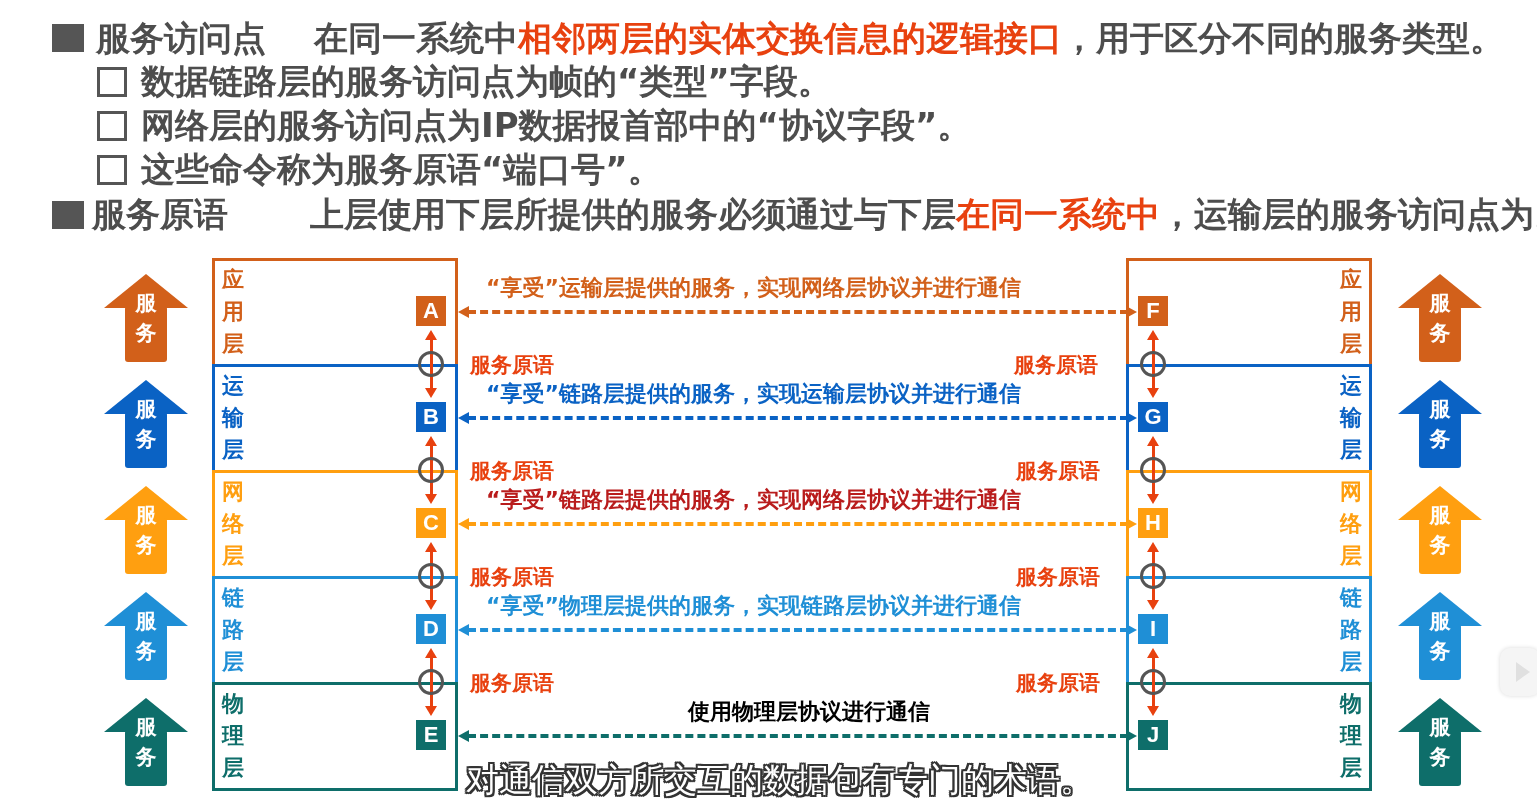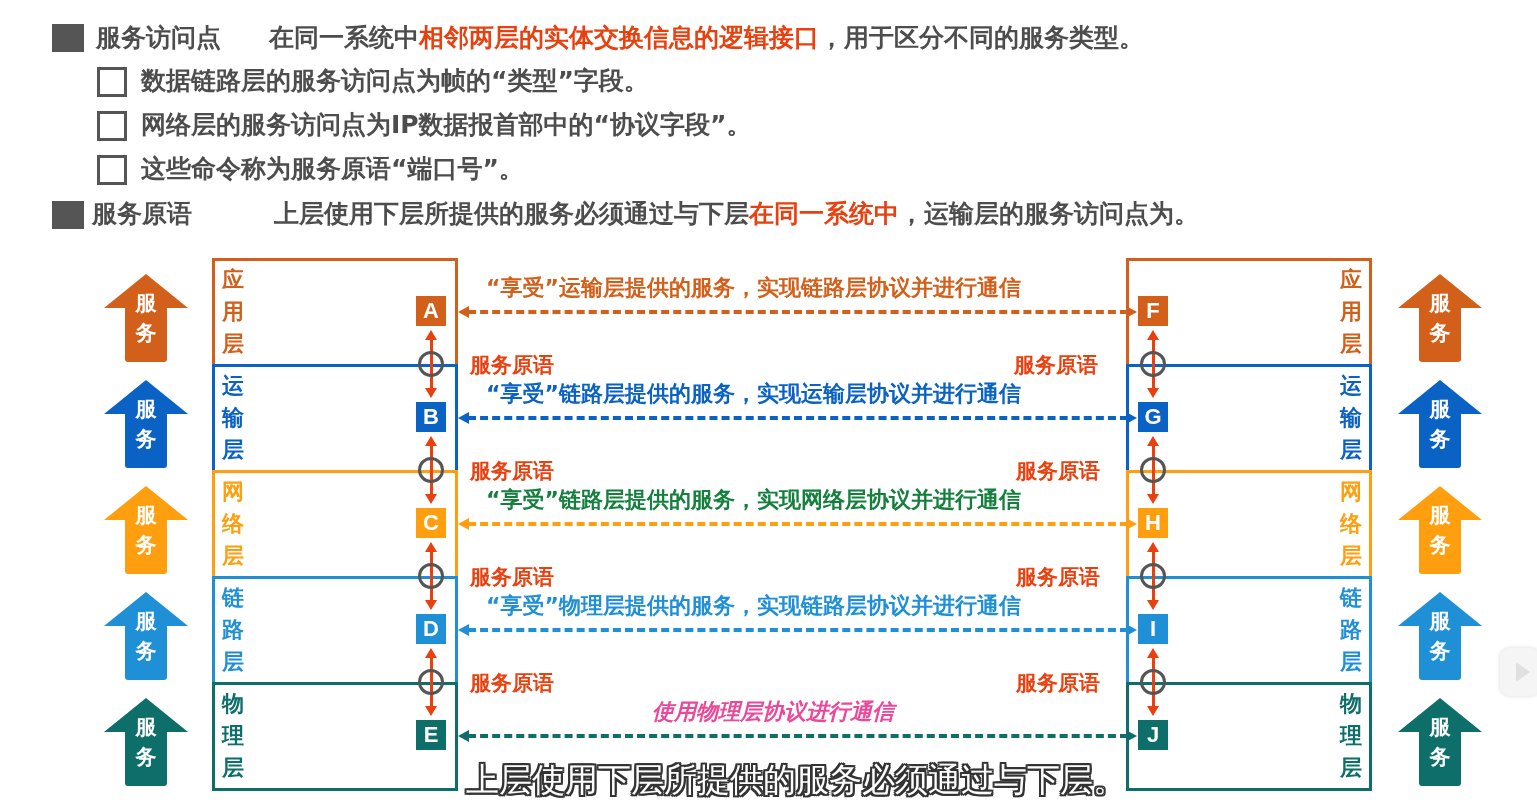--- a/index.html
+++ b/index.html
@@ -1,19 +1,19 @@
 <!DOCTYPE html>
 <html><head>
 <meta charset="utf-8">
 <style>
   * { box-sizing: border-box; margin: 0; padding: 0; }
   html, body { width: 1537px; height: 806px; background: #ffffff; overflow: hidden; }
   body { position: relative; font-family: "DejaVu Sans", "Liberation Sans", sans-serif; font-weight: bold; color: #4a4a4a; }
 
-  .line { position: absolute; font-size: 25px; line-height: 32px; white-space: nowrap; color: #4d4d4d; letter-spacing: 0px; text-align: center; }
+  .line { position: absolute; font-size: 34px; line-height: 32px; white-space: nowrap; color: #4d4d4d; letter-spacing: 0px; text-align: center; }
   .bullet-filled { position: absolute; width: 32px; height: 28px; background: #555; }
   .bullet-hollow { position: absolute; width: 30px; height: 30px; border: 3px solid #555; background: #fff; }
   .red { color: #e8410f; }
 
   .box { position: absolute; border: 3px solid; background: #fff; }
   .box-label { position: absolute; font-size: 22px; line-height: 32px; width: 26px; text-align: center; }
   .sap { position: absolute; width: 30px; height: 30px; color: #fff; font-size: 22px; line-height: 30px; text-align: center; font-family: "Liberation Sans", sans-serif; }
 
   .circle { position: absolute; width: 26px; height: 26px; border: 3px solid #555; border-radius: 50%; background: transparent; }
   .varrow { position: absolute; width: 3px; background: #e8410f; }
@@ -82,21 +82,21 @@
     <div class="box-label" style="left:1338px; top:264px; color:#d2601a;">应</div>
     <div class="box-label" style="left:220px; top:296px; color:#d2601a;">用</div>
     <div class="box-label" style="left:1338px; top:296px; color:#d2601a;">用</div>
     <div class="box-label" style="left:220px; top:328px; color:#d2601a;">层</div>
     <div class="box-label" style="left:1338px; top:328px; color:#d2601a;">层</div>
     <div class="sap" style="left:416px; top:296px; background:#d2601a;">A</div>
     <div class="sap" style="left:1138px; top:296px; background:#d2601a;">F</div>
     <div class="dash" style="left:468px; top:310px; width:660px; border-top-color:#d2601a;"></div>
     <div class="ahead-l" style="left:458px; top:306px; border-right-color:#d2601a;"></div>
     <div class="ahead-r" style="left:1126px; top:306px; border-left-color:#d2601a;"></div>
-    <div class="msg" style="left:486px; top:274px; color:#d2601a;">“享受”运输层提供的服务，实现链路层协议并进行通信</div>
+    <div class="msg" style="left:486px; top:274px; color:#d2601a;">“享受”运输层提供的服务，实现网络层协议并进行通信</div>
     <div class="uparrow" style="left:104px; top:380px;">
       <div class="head" style="border-bottom-color: rgb(10, 98, 196);"></div>
       <div class="shaft" style="background: rgb(10, 98, 196);"></div>
       <div class="txt">
         <div>服</div>
         <div>务</div>
       </div>
     </div>
     <div class="uparrow" style="left:1398px; top:380px;">
       <div class="head" style="border-bottom-color: rgb(10, 98, 196);"></div>
@@ -148,21 +148,21 @@
     <div class="box-label" style="left:1338px; top:476px; color:#ff9f10;">网</div>
     <div class="box-label" style="left:220px; top:508px; color:#ff9f10;">络</div>
     <div class="box-label" style="left:1338px; top:508px; color:#ff9f10;">络</div>
     <div class="box-label" style="left:220px; top:540px; color:#ff9f10;">层</div>
     <div class="box-label" style="left:1338px; top:540px; color:#ff9f10;">层</div>
     <div class="sap" style="left:416px; top:508px; background:#ff9f10;">C</div>
     <div class="sap" style="left:1138px; top:508px; background:#ff9f10;">H</div>
     <div class="dash" style="left:468px; top:522px; width:660px; border-top-color:#ff9f10;"></div>
     <div class="ahead-l" style="left:458px; top:518px; border-right-color:#ff9f10;"></div>
     <div class="ahead-r" style="left:1126px; top:518px; border-left-color:#ff9f10;"></div>
-    <div class="msg" style="left:486px; top:486px; color:#15803d;">“享受”链路层提供的服务，实现网络层协议并进行通信</div>
+    <div class="msg" style="left:486px; top:486px; color:#b91c1c;">“享受”链路层提供的服务，实现网络层协议并进行通信</div>
     <div class="varrow" style="left:430px; top:444px; height:52px;"></div>
     <div class="circle" style="left:418px; top:457px;"></div>
     <div class="varrow" style="left:1152px; top:444px; height:52px;"></div>
     <div class="circle" style="left:1140px; top:457px;"></div>
     <div class="prim" style="left:470px; top:458px;">服务原语</div>
     <div class="prim" style="left:1016px; top:458px;">服务原语</div>
     <div class="uparrow" style="left:104px; top:592px;">
       <div class="head" style="border-bottom-color: rgb(31, 143, 214);"></div>
       <div class="shaft" style="background: rgb(31, 143, 214);"></div>
       <div class="txt">
@@ -220,23 +220,23 @@
     <div class="box-label" style="left:1338px; top:688px; color:#0e6e6a;">物</div>
     <div class="box-label" style="left:220px; top:720px; color:#0e6e6a;">理</div>
     <div class="box-label" style="left:1338px; top:720px; color:#0e6e6a;">理</div>
     <div class="box-label" style="left:220px; top:752px; color:#0e6e6a;">层</div>
     <div class="box-label" style="left:1338px; top:752px; color:#0e6e6a;">层</div>
     <div class="sap" style="left:416px; top:720px; background:#0e6e6a;">E</div>
     <div class="sap" style="left:1138px; top:720px; background:#0e6e6a;">J</div>
     <div class="dash" style="left:468px; top:734px; width:660px; border-top-color:#0e6e6a;"></div>
     <div class="ahead-l" style="left:458px; top:730px; border-right-color:#0e6e6a;"></div>
     <div class="ahead-r" style="left:1126px; top:730px; border-left-color:#0e6e6a;"></div>
-    <div class="msg" style="left:652px; top:698px; color:#ec4899;font-style:italic;">使用物理层协议进行通信</div>
+    <div class="msg" style="left:688px; top:698px; color:#000000;">使用物理层协议进行通信</div>
     <div class="varrow" style="left:430px; top:656px; height:52px;"></div>
     <div class="circle" style="left:418px; top:669px;"></div>
     <div class="varrow" style="left:1152px; top:656px; height:52px;"></div>
     <div class="circle" style="left:1140px; top:669px;"></div>
     <div class="prim" style="left:470px; top:670px;">服务原语</div>
     <div class="prim" style="left:1016px; top:670px;">服务原语</div>
   </div>
 
-<div class="subtitle">上层使用下层所提供的服务必须通过与下层。</div>
+<div class="subtitle">对通信双方所交互的数据包有专门的术语。</div>
 <div class="tv-icon"></div>
 
 </body></html>

